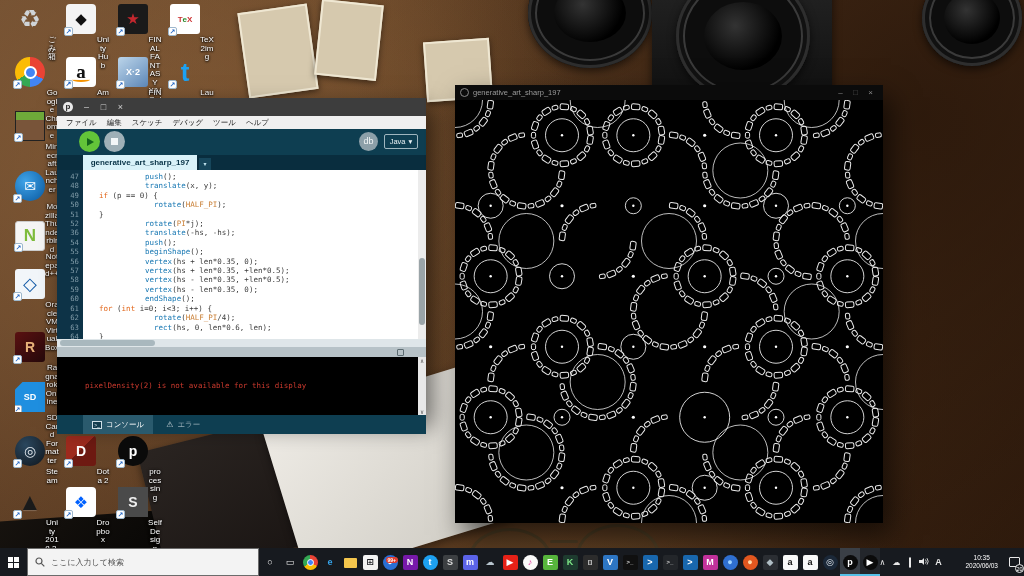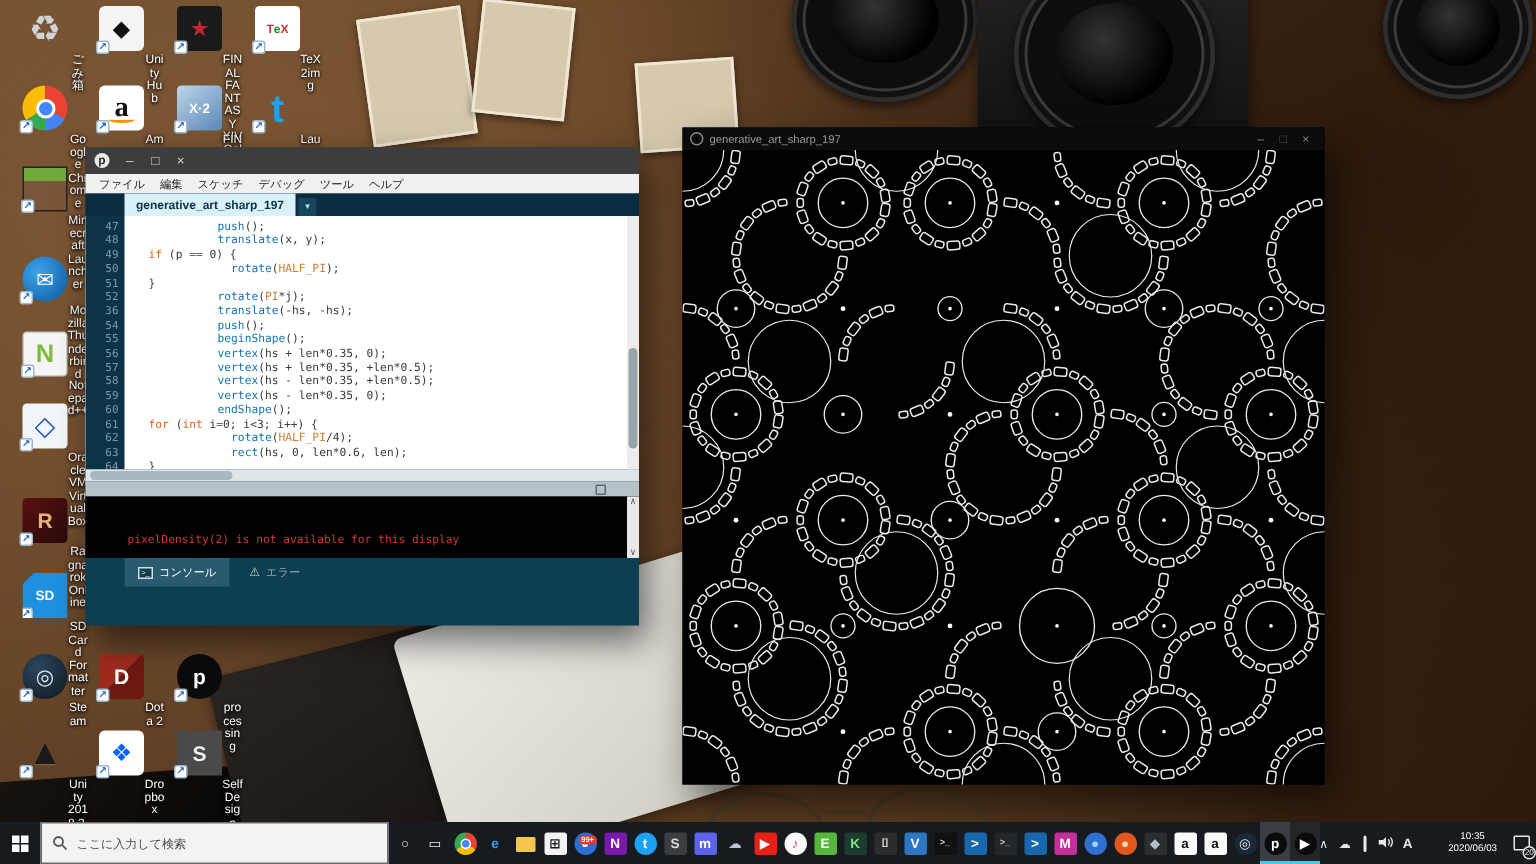--- a/index.html
+++ b/index.html
@@ -90,21 +90,21 @@
   .gutter { width:26px; background:#0d3347; color:#7e99a6; text-align:right; padding:2px 4px 0 0;
     font-size:7.3px; line-height:9.4px; }
   .codecol { flex:1; padding:2px 0 0 7px; font-size:7.5px; line-height:9.4px; white-space:pre; color:#3a3a3a; }
   .tk-f { color:#1576b2;padding-left:46px; } .tk-k { color:#e2661a; } .tk-c { color:#c97f35;text-align:right; }
   .vscroll { position:absolute; right:0; top:0; bottom:0; width:8px; background:#ececec; }
   .vscroll .th { position:absolute; right:1px; width:6px; top:52%; height:40%; background:#9aa4a8; border-radius:3px; }
   .hscroll { height:8px; background:#dfe6e9; position:relative; }
   .hscroll .th { position:absolute; left:3px; top:1px; width:95px; height:6px; background:#a9b8be; border-radius:3px; }
   .msgbar { height:10px; background:#b7c2c7; position:relative; }
   .msgbar .clip { position:absolute; right:22px; top:1.5px; width:7px; height:7px; border:1px solid #5c6b71; border-radius:1px; }
-  .ide-console { height:41px; background:#000; position:relative;
+  .ide-console { height:58px; background:#000; position:relative;
     font-family:"DejaVu Sans Mono","Liberation Mono",monospace; }
   .ide-console .err { position:absolute; left:28px; top:24px; font-size:7.5px; color:#cc3a2e; }
   .cscroll { position:absolute; right:0; top:0; bottom:0; width:8px; background:#e8e8e8; color:#555;
     font-size:6px; text-align:center; display:flex; flex-direction:column; justify-content:space-between; }
   .ide-footer { height:19px; background:#0e3e51; display:flex; align-items:center; padding-left:26px; gap:4px; }
   .ftab { height:19px; display:flex; align-items:center; gap:4px; padding:0 9px; font-size:7.5px; color:#fff; cursor:pointer; }
   .ftab.on { background:#2a5a6d; }
   .ftab.off { color:#93a9b3; }
   .term-ic { width:10px; height:8px; background:#123c4e; border:1px solid #cfe0e7; color:#dfeef3;
     font-size:5px; line-height:7px; text-align:center; }
@@ -274,20 +274,33 @@
       </span>
     </div>
     <div class="ide-menu" id="ide-menu">
         <span>ファイル</span>
         <span>編集</span>
         <span>スケッチ</span>
         <span>デバッグ</span>
         <span>ツール</span>
         <span>ヘルプ</span>
       </div>
+    <div class="ide-toolbar">
+      <div class="btn-run">
+          <i></i>
+        </div>
+      <div class="btn-stop">
+          <i></i>
+        </div>
+      <div class="btn-debug">db</div>
+      <div class="btn-mode">
+        <span>Java</span>
+          <span>▾</span>
+      </div>
+    </div>
     <div class="ide-tabbar">
       <div class="tab-act">generative_art_sharp_197</div>
       <div class="tab-dd">▾</div>
     </div>
     <div class="ide-code">
       <div class="gutter" id="gutter">
           <div>47</div>
           <div>48</div>
           <div>49</div>
           <div>50</div>

